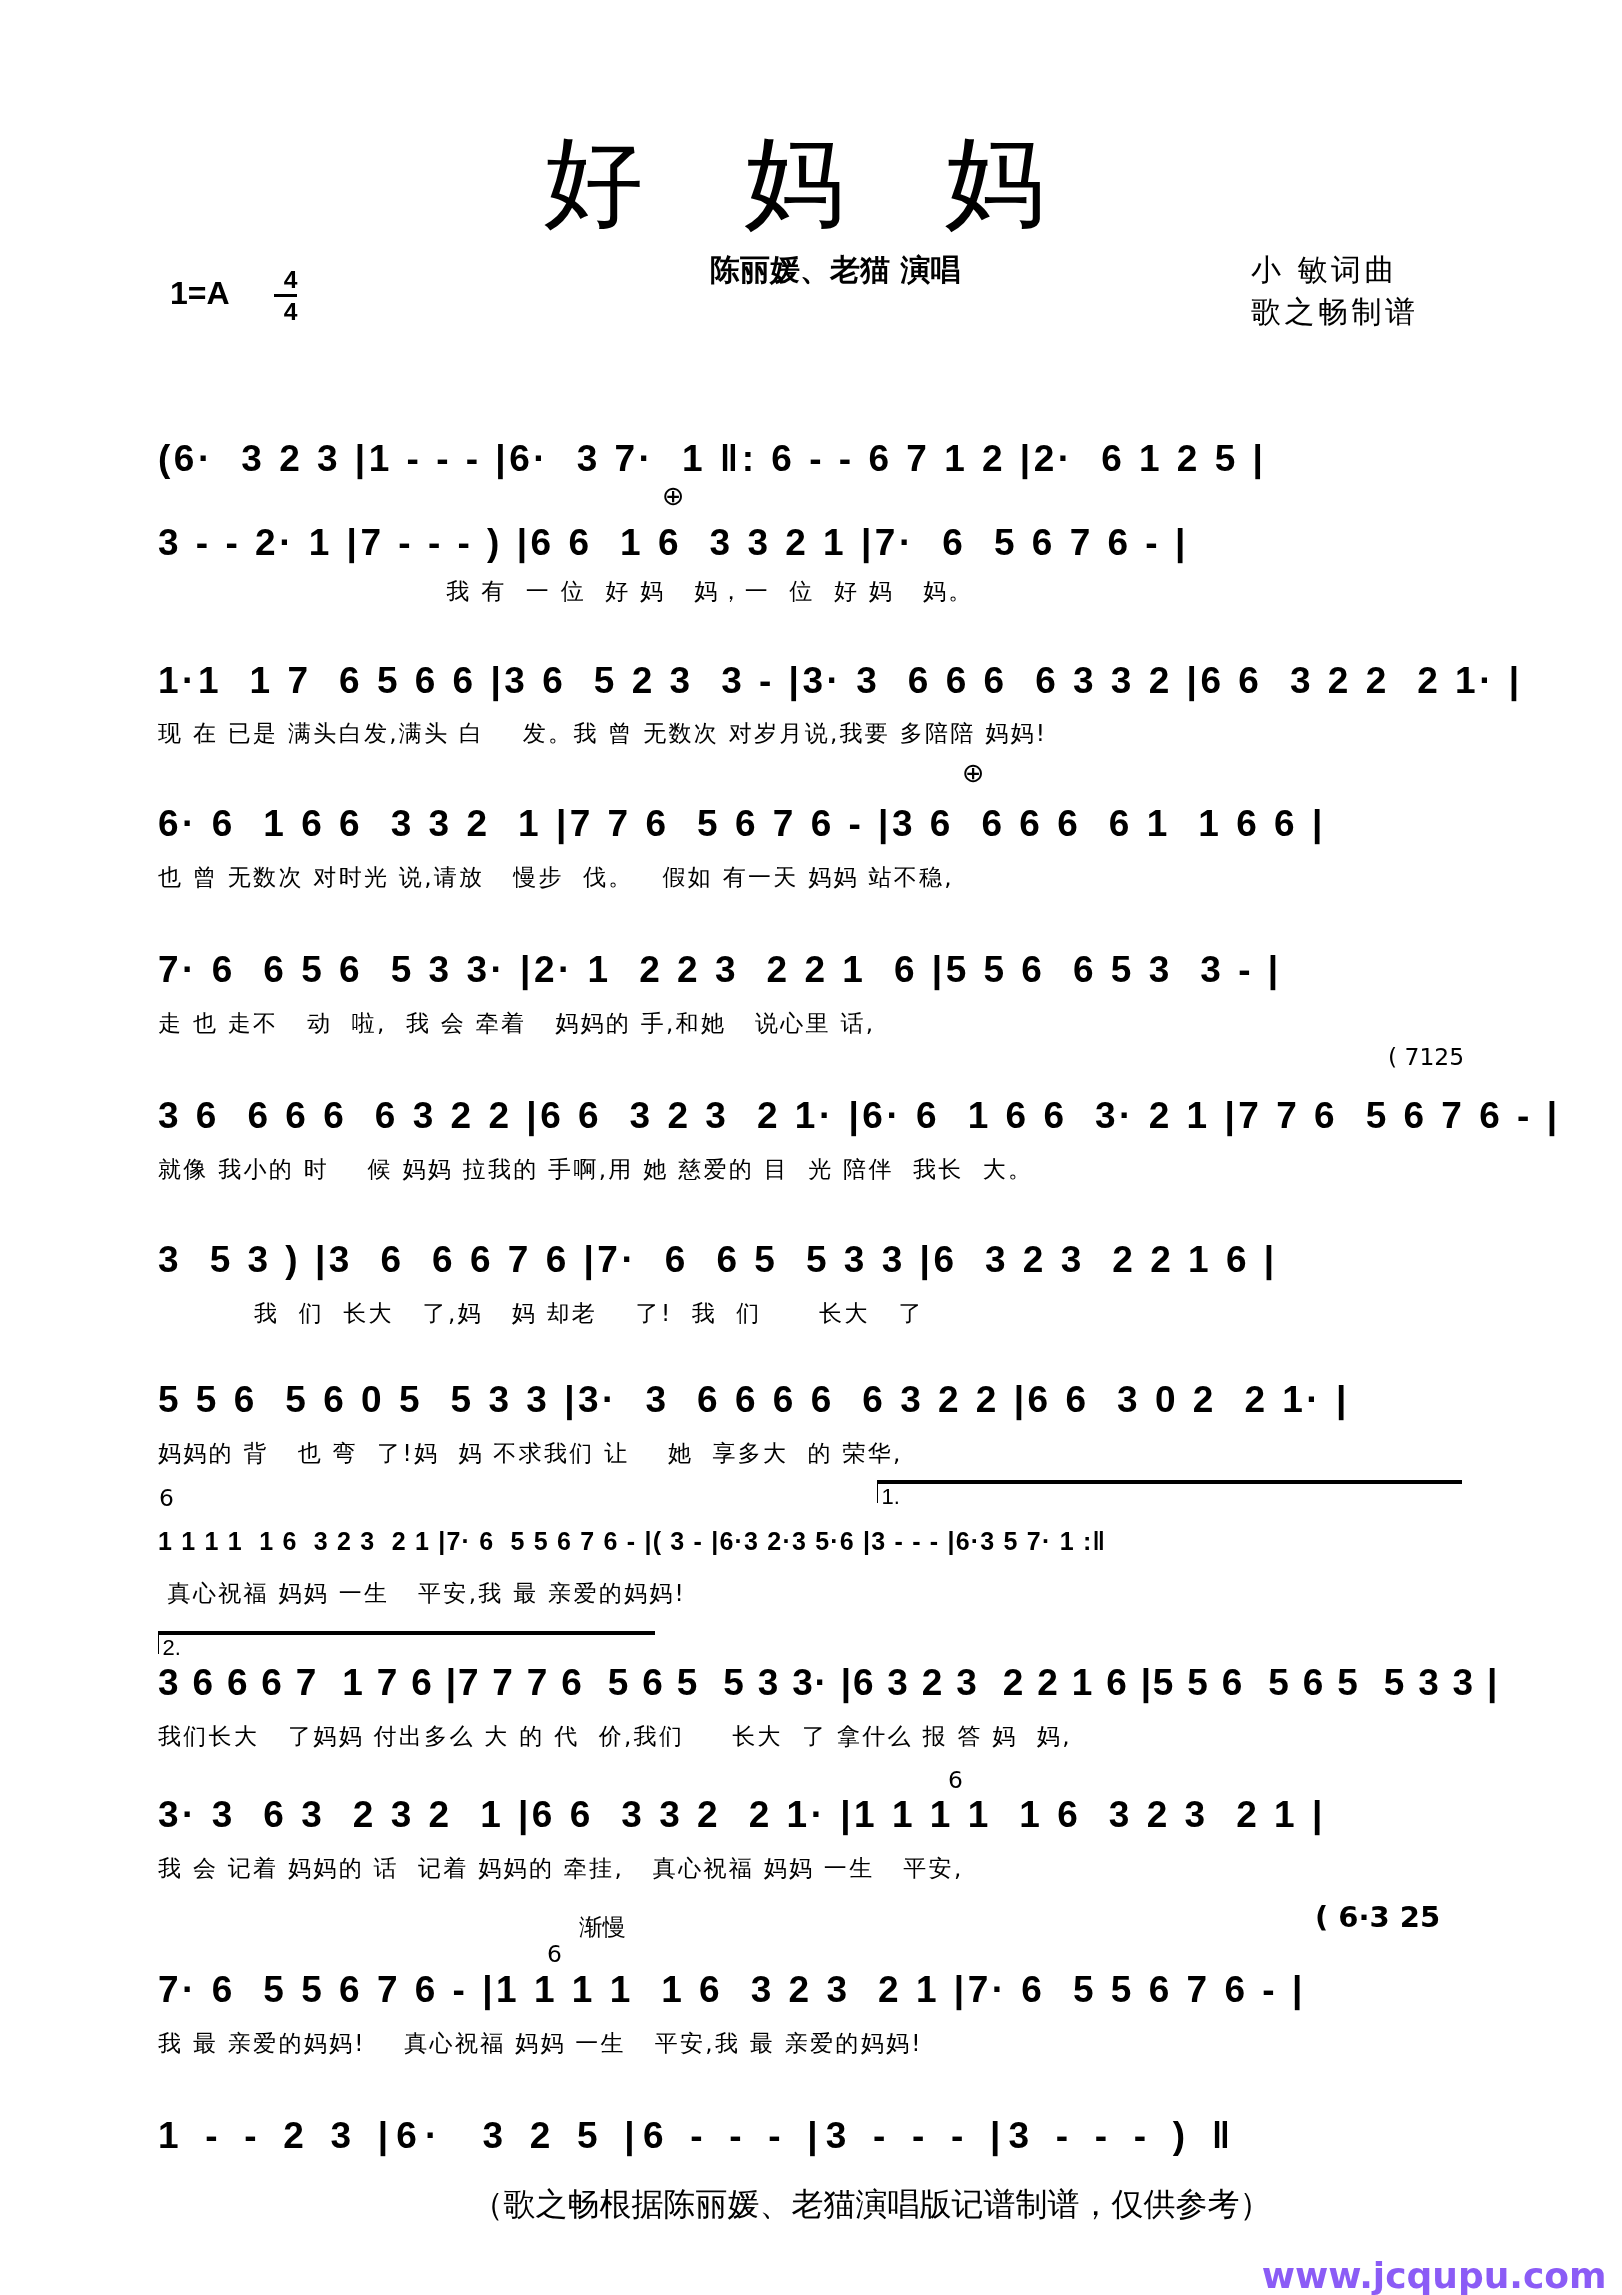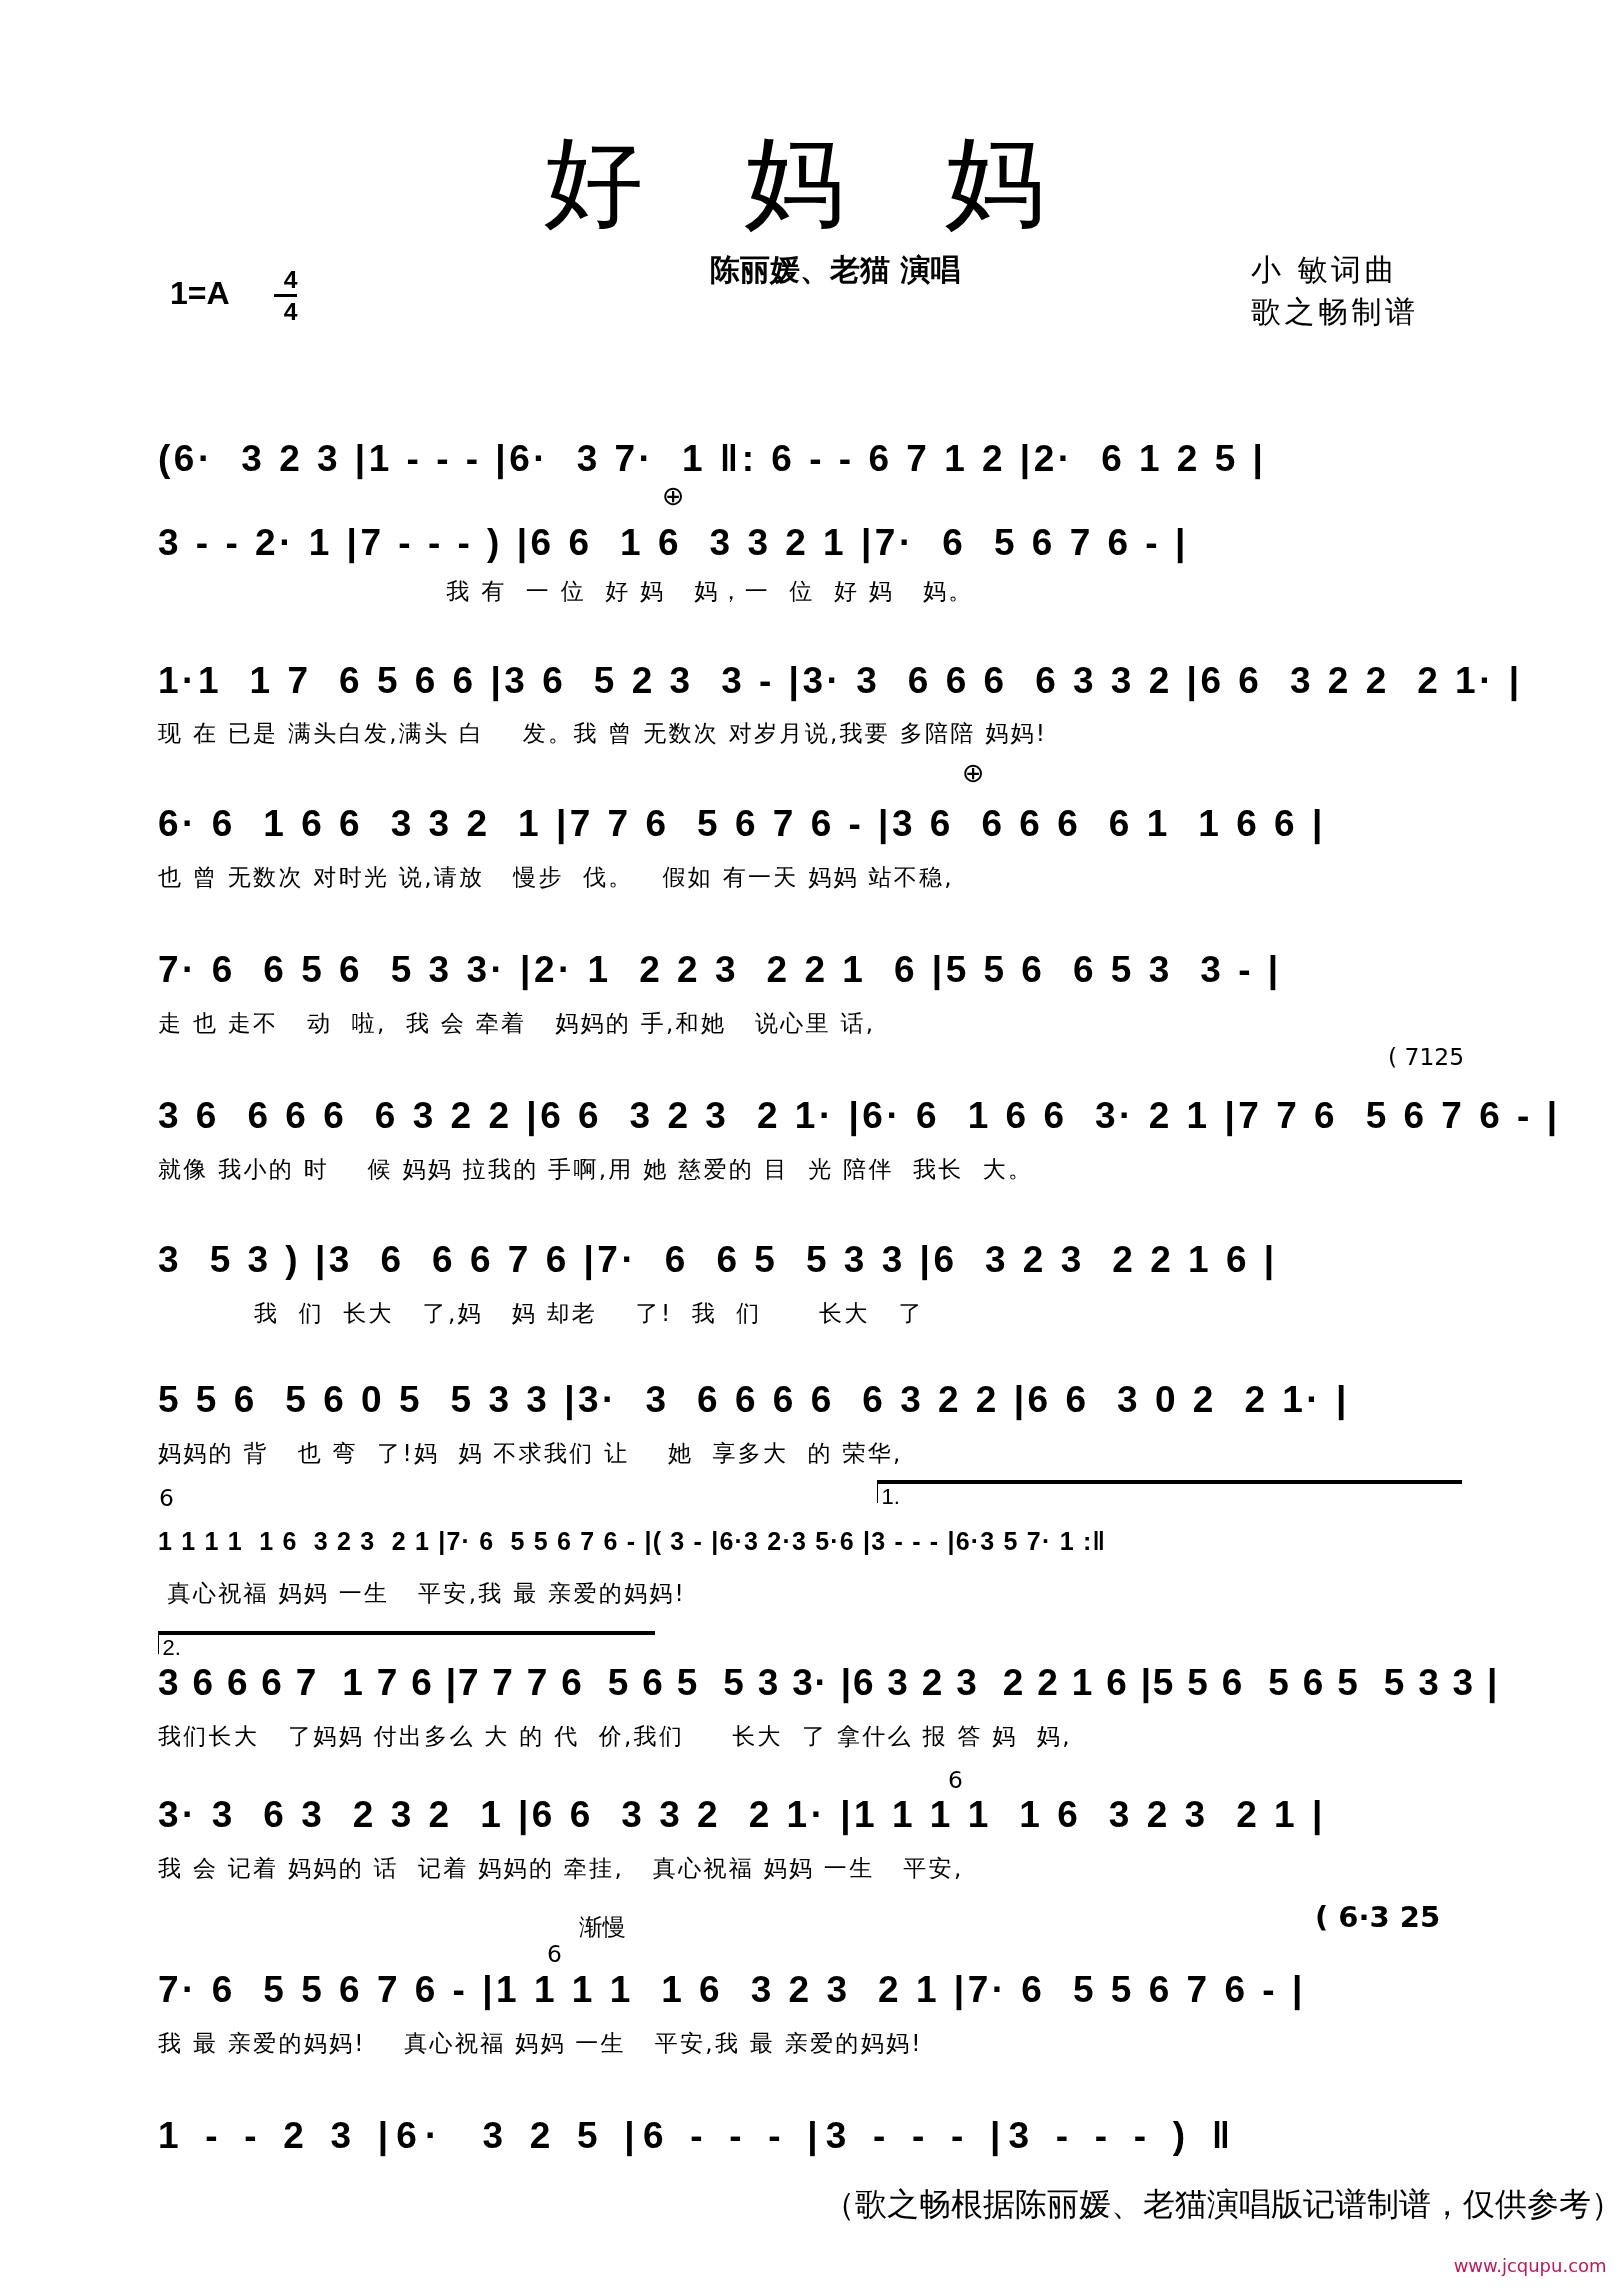--- a/index.html
+++ b/index.html
@@ -14,22 +14,22 @@
   .ts .bar { display:block; height:2.9px; background:#000; margin:1.2px 0; }
 
   .row { position:absolute; left:158px; width:1304px; height:64px; }
   .notes { position:absolute; left:0; top:0; width:100%; height:100%;
            font-size:37px; font-weight:bold; font-family:"Liberation Sans", sans-serif;
            white-space:pre; line-height:64px; letter-spacing:3.5px; }
   .lyrics { position:absolute; left:0; width:1304px; font-size:23px;
             font-family:"DejaVu Sans", sans-serif; white-space:pre; letter-spacing:2.3px; }
   .anno { position:absolute; font-size:23.4px; font-family:"DejaVu Sans", sans-serif; }
   .volta { position:absolute; border-top:4.7px solid #000; border-left:1.8px solid #000; height:23.4px; font-size:22px; padding-left:3.5px; box-sizing:border-box; }
-  .footnote { position:absolute; left:0; width:1623px; text-align:right; top:2183px; font-size:32px; font-family:"DejaVu Serif", serif; padding-left:120px; box-sizing:border-box; }
-  .site { position:absolute; right:16.4px; top:2255px; font-size:18px; font-family:"DejaVu Sans", sans-serif; color:#be185d; }
+  .footnote { position:absolute; left:0; width:1623px; text-align:center; top:2183px; font-size:32px; font-family:"DejaVu Serif", serif; padding-left:120px; box-sizing:border-box; }
+  .site { position:absolute; right:16.4px; top:2255px; font-size:36px; font-family:"DejaVu Sans", sans-serif; color:#8b5cf6;font-weight:bold; }
   .coda { position:absolute; font-size:27px; font-family:"DejaVu Sans", sans-serif; }
 </style>
 </head>
 <body>
 
 <div class="title">好 妈 妈</div>
 <div class="singer">陈丽媛、老猫 演唱</div>
 <div class="credit" style="top:250px">小   敏词曲</div>
 <div class="credit" style="top:292px">歌之畅制谱</div>
 <div class="key">1=A</div>

